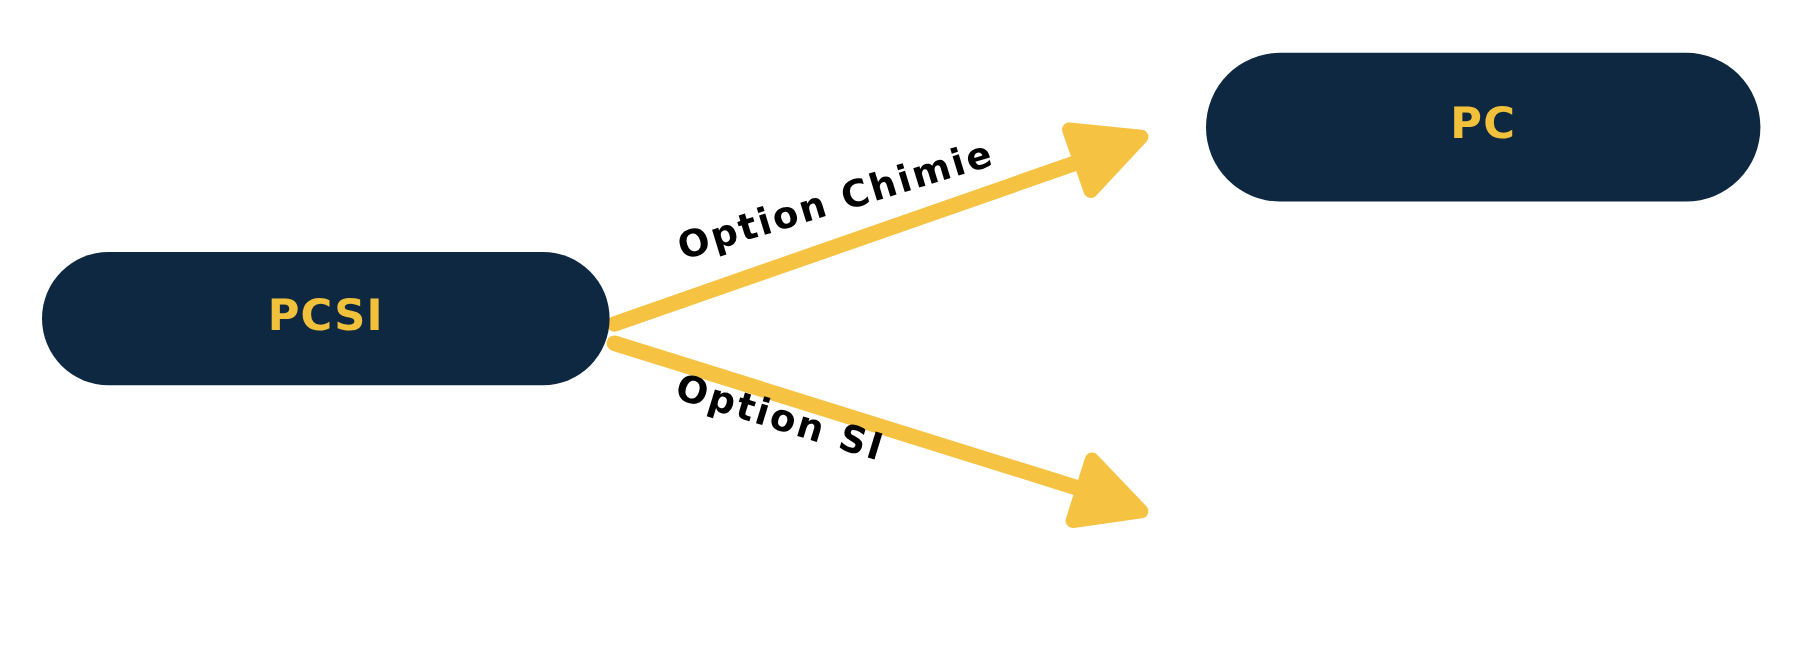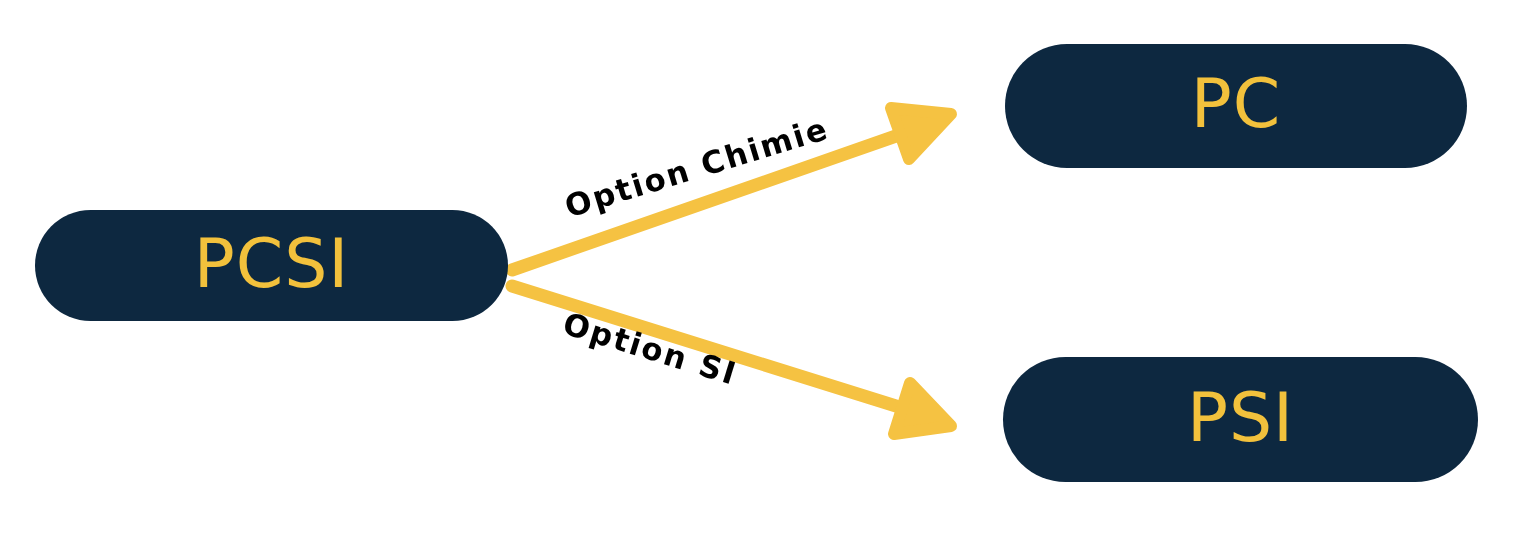--- a/index.html
+++ b/index.html
@@ -43,22 +43,22 @@
   .node {
     position: absolute;
     background: var(--node-bg);
     border-radius: 64px;
     display: flex;
     align-items: center;
     justify-content: center;
   }
   .node-label {
     color: var(--node-text);
-    font-weight: normal;
-    font-size: 68px;
+    font-weight: bold;
+    font-size: 36px;
     letter-spacing: 1px;
     line-height: 1;
     transform: translateY(-2px);
   }
   .node-pcsi { left: 35px;   top: 210px; width: 473px; height: 111px; }
   .node-pc   { left: 1005px; top: 44px;  width: 462px; height: 124px; }
   .node-psi  { left: 1003px; top: 357px; width: 475px; height: 125px; }
   .edge-label {
     position: absolute;
     left: 0;
@@ -91,21 +91,18 @@
   </svg>
 
   <div class="node node-pcsi">
     <span class="node-label">PCSI</span>
   </div>
 
   <div class="node node-pc">
     <span class="node-label">PC</span>
   </div>
 
-  <div class="node node-psi">
-    <span class="node-label">PSI</span>
-  </div>
 
   <div class="edge-label label-chimie">Option Chimie</div>
 
   <div class="edge-label label-si">Option SI</div>
 
 </div>
 
 </body></html>

